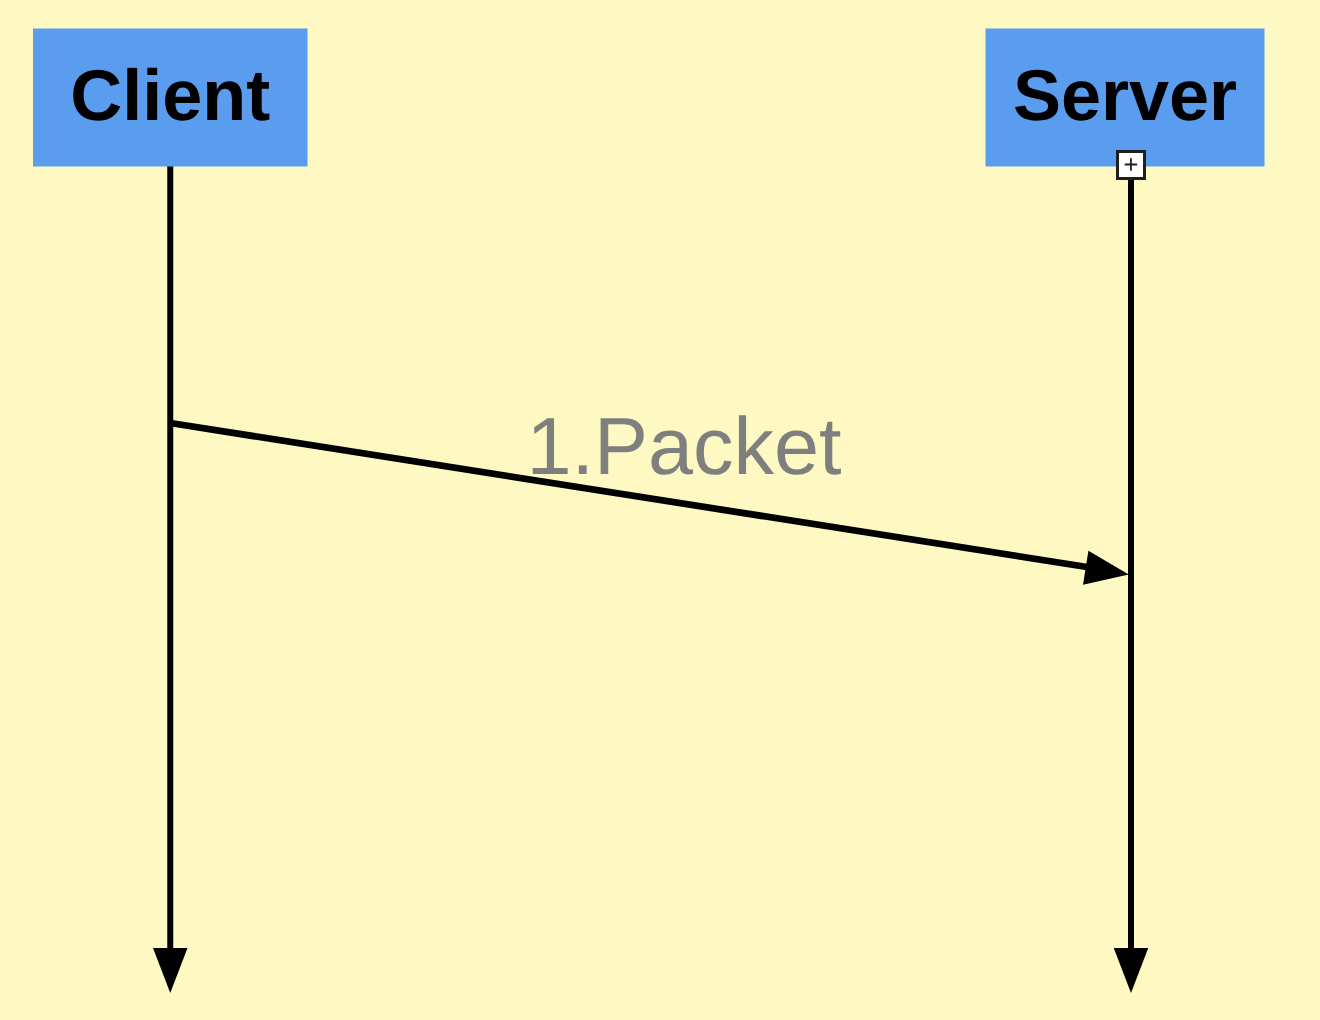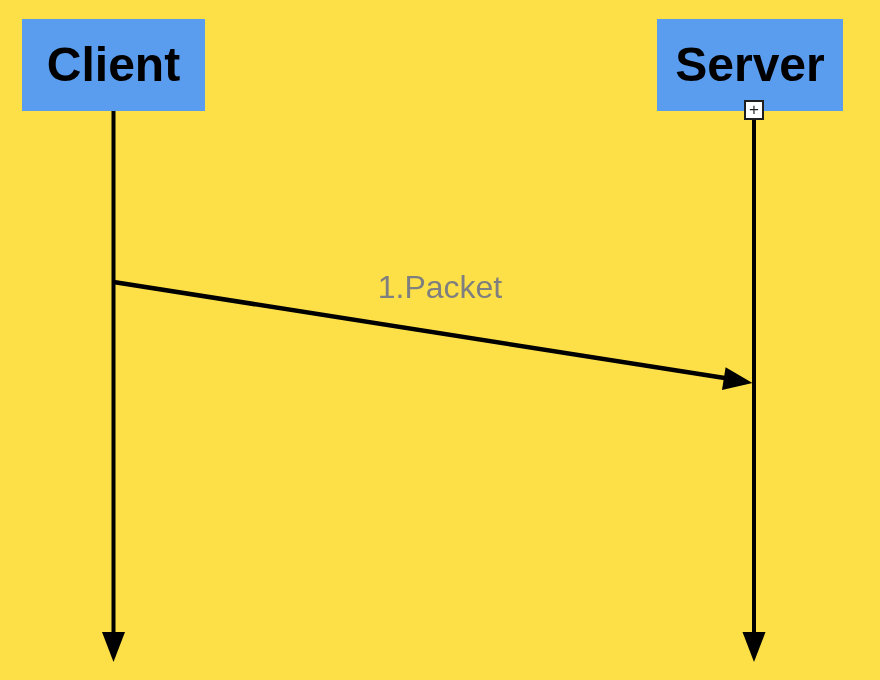--- a/index.html
+++ b/index.html
@@ -5,21 +5,21 @@
   html, body {
     margin: 0;
     padding: 0;
     background: #ffffff;
     font-family: "Liberation Sans", sans-serif;
   }
   .canvas {
     position: relative;
     width: 880px;
     height: 680px;
-    background: #fde047;
+    background: #fef9c3;
     overflow: hidden;
     text-decoration: underline;
   }
   .lines-svg {
     position: absolute;
     left: 0;
     top: 0;
     width: 880px;
     height: 680px;
     z-index: 1;
@@ -61,25 +61,25 @@
   .expand-glyph {
     font-size: 17px;
     font-weight: normal;
     color: #1f1f1f;
     line-height: 1;
     margin-top: -1px;
     user-select: none;
   }
   .message-label {
     position: absolute;
-    left: 290px;
+    left: 306px;
     top: 271px;
     width: 300px;
     text-align: center;
-    font-size: 32px;
+    font-size: 54px;
     font-weight: normal;
     color: #7F7F7F;
     line-height: 1;
     z-index: 2;
     user-select: none;
   }
 </style>
 </head>
 <body>
 

